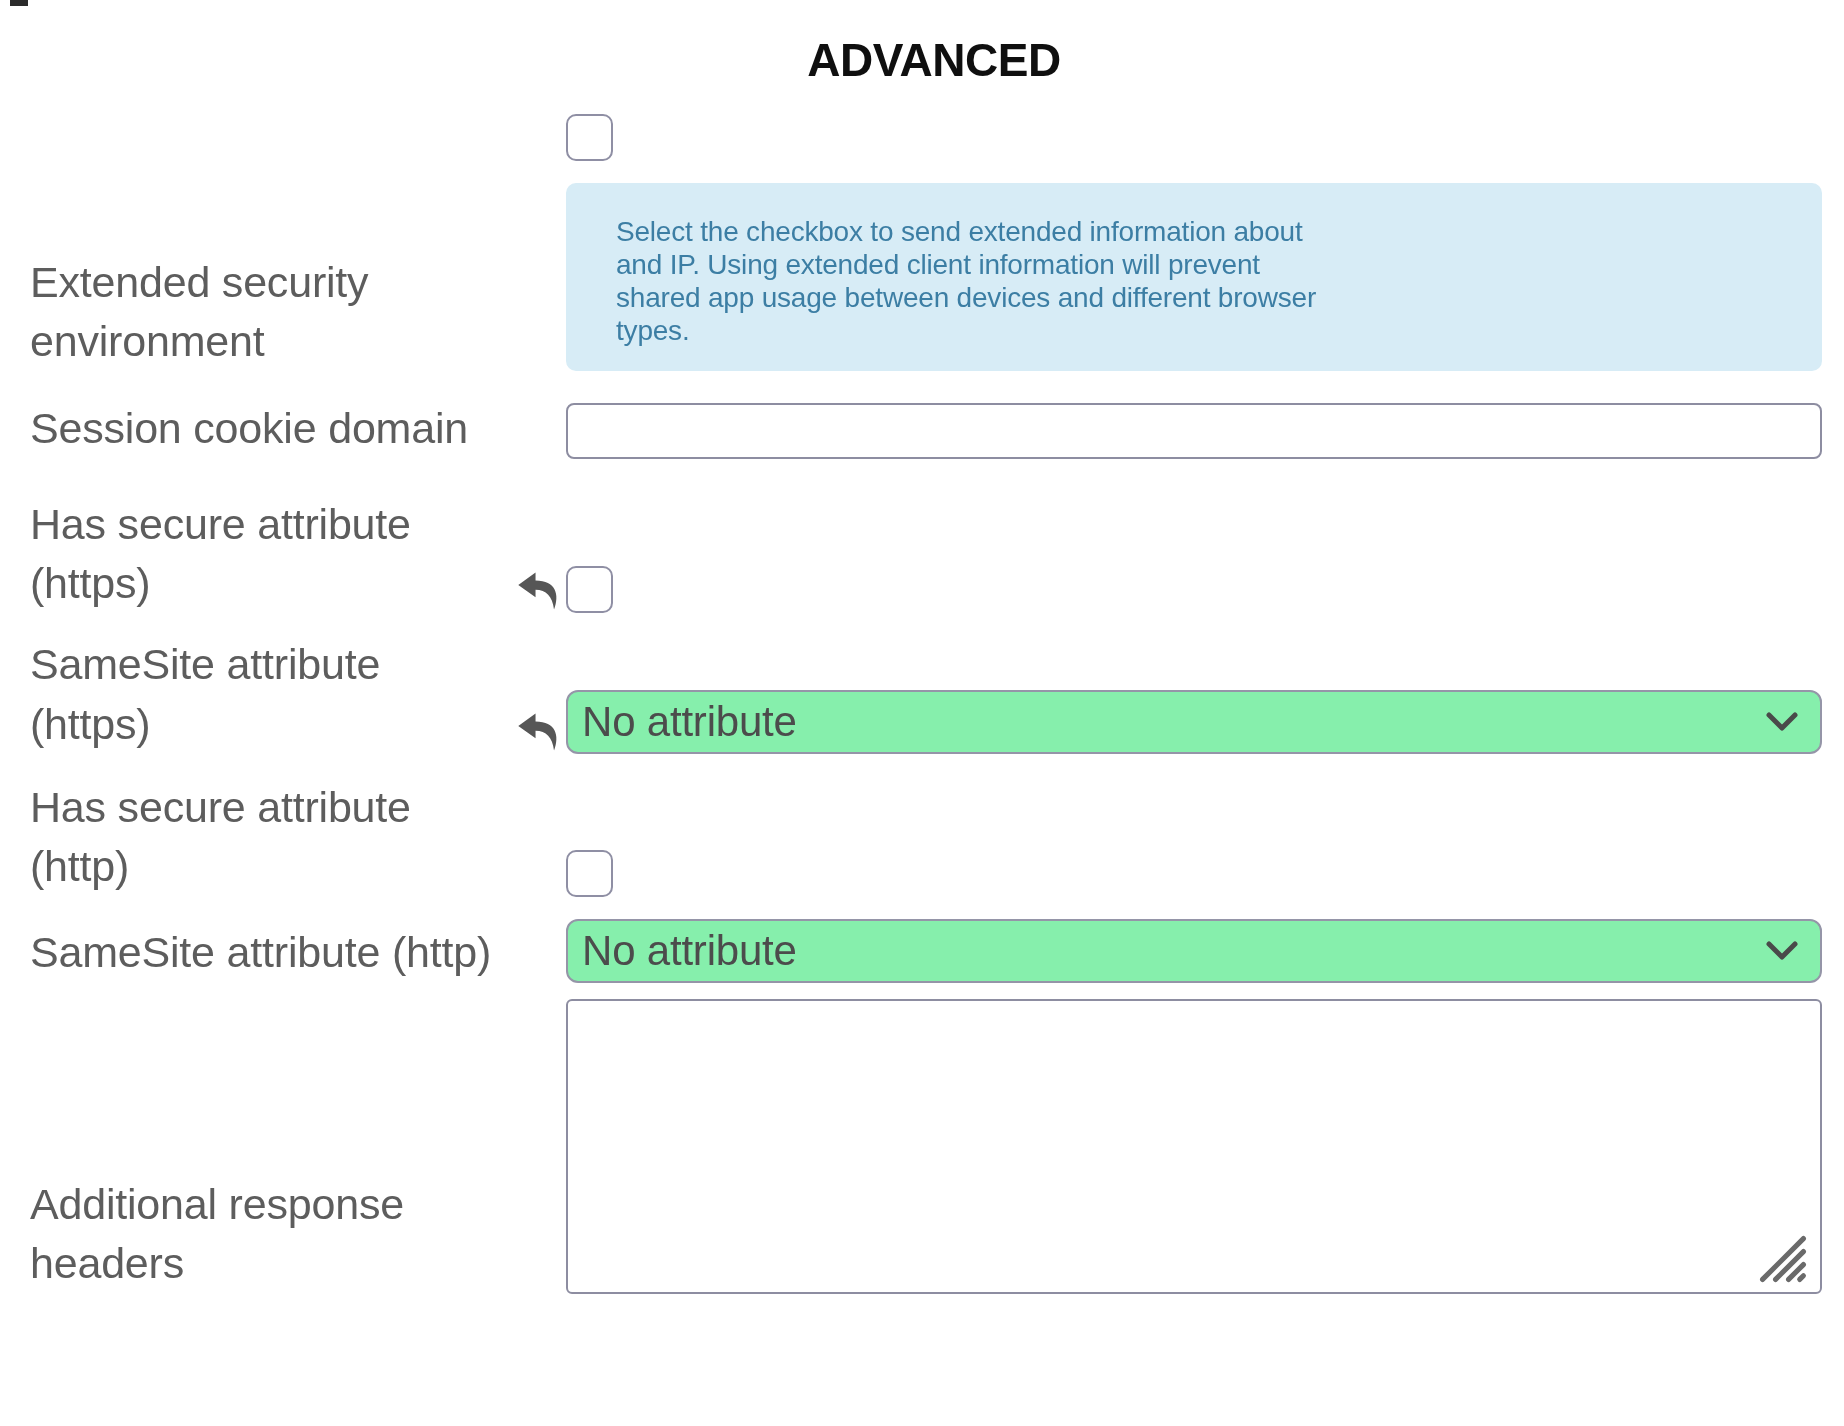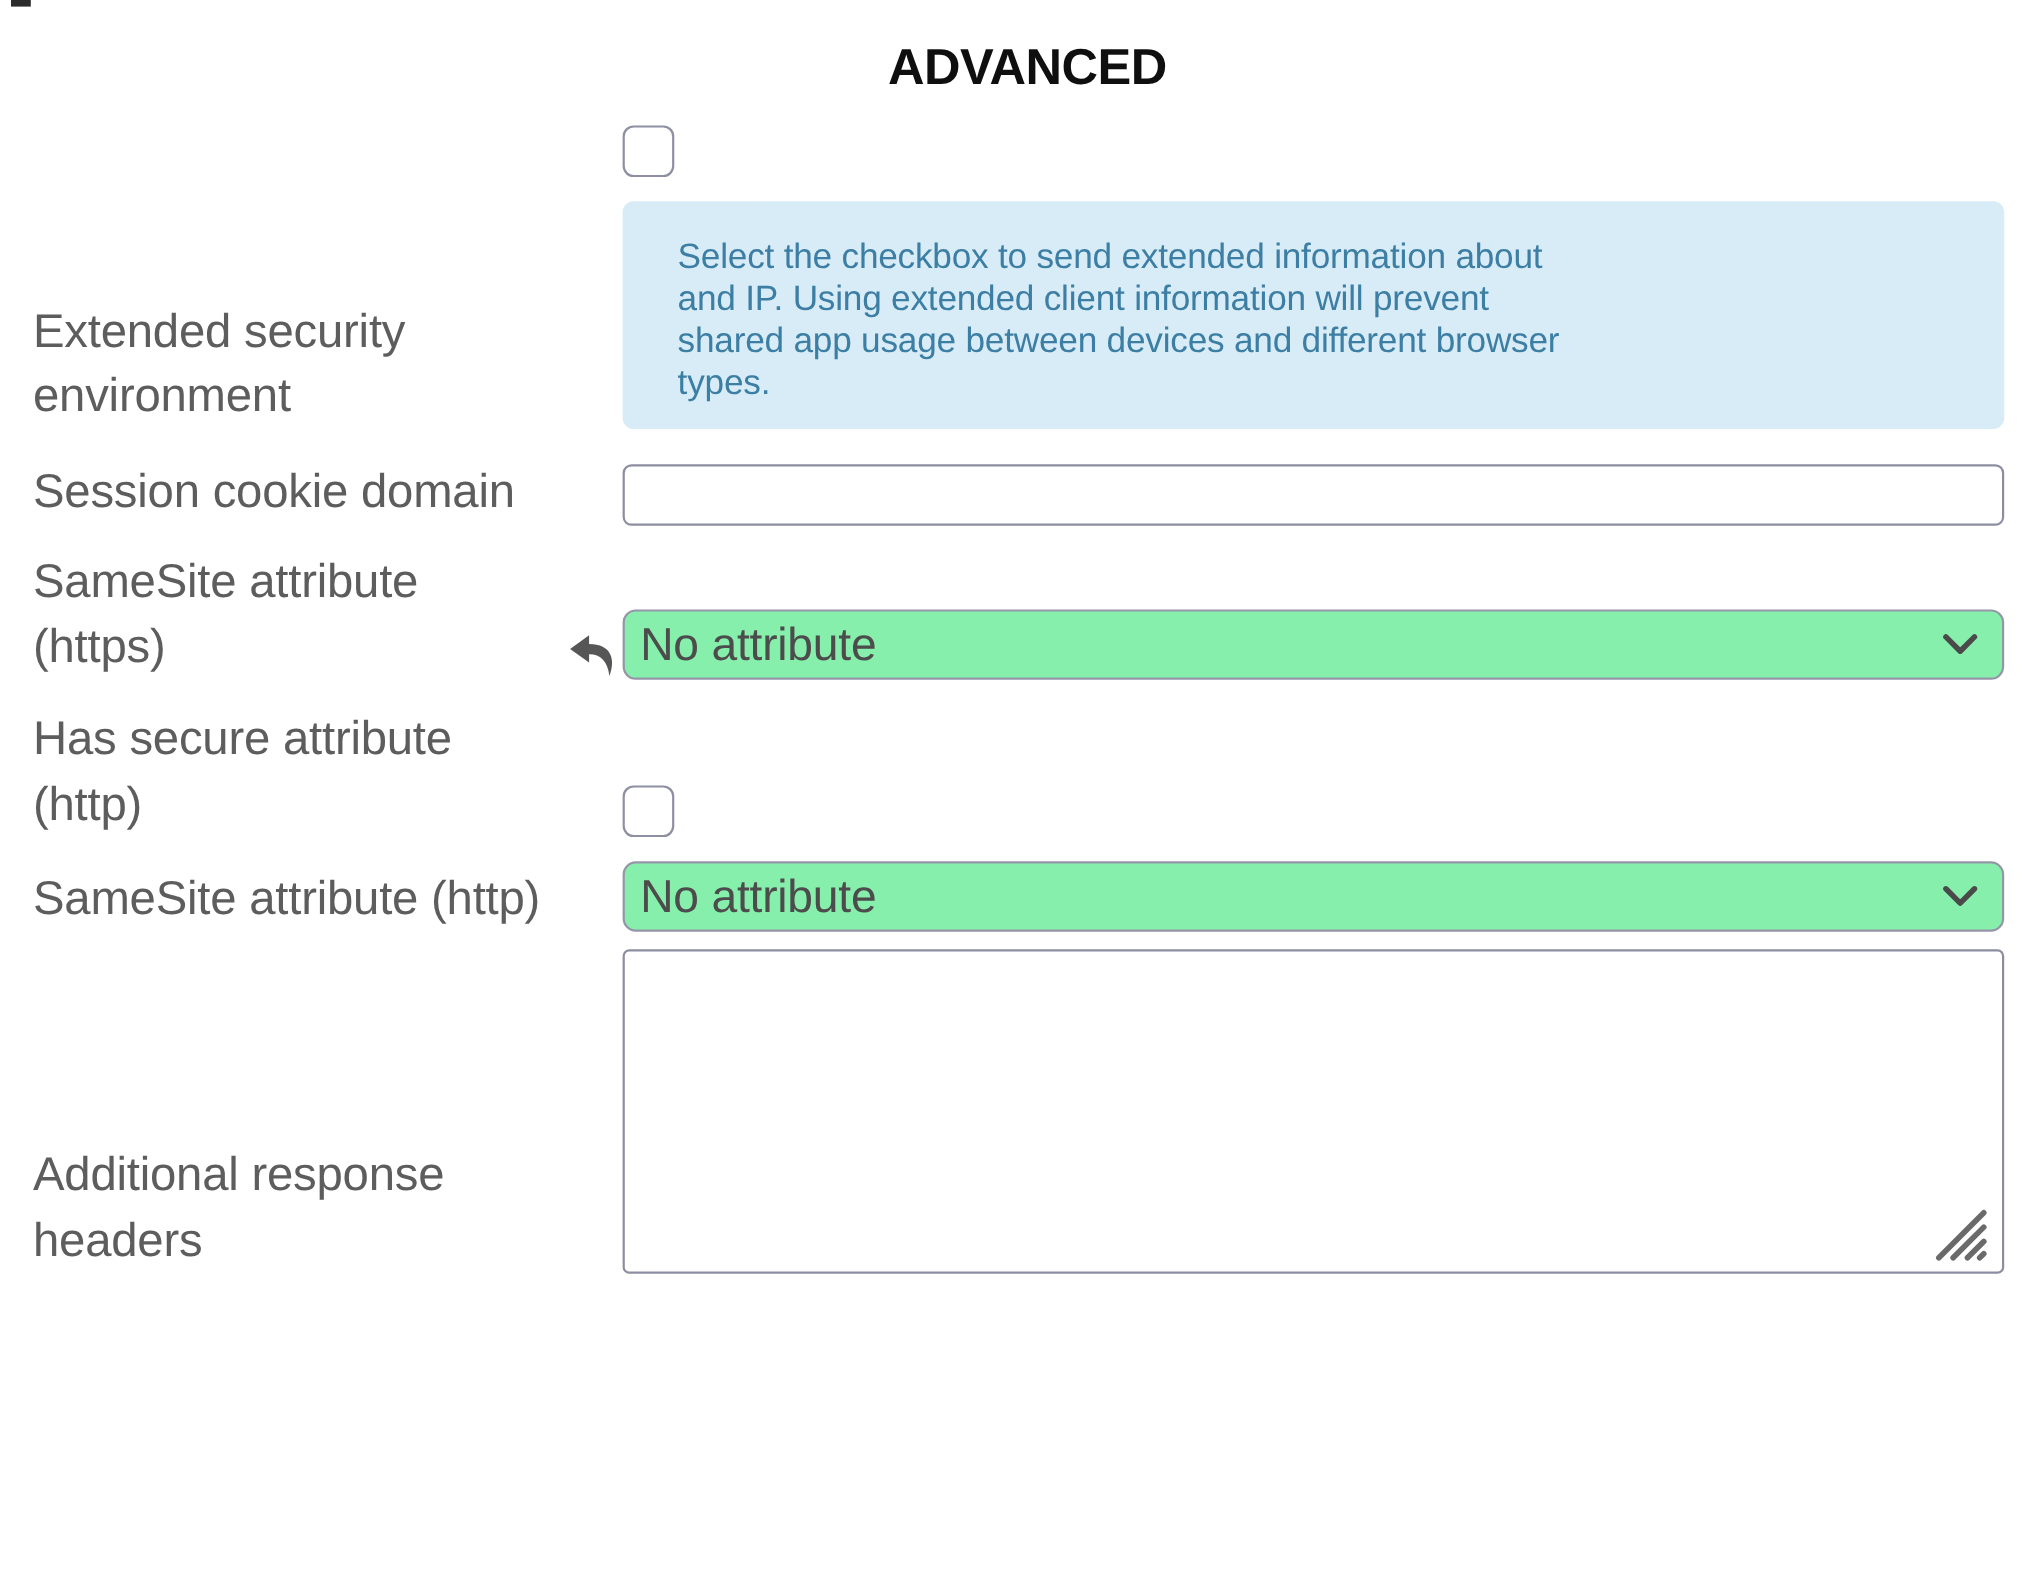--- a/index.html
+++ b/index.html
@@ -76,21 +76,21 @@
     display: inline-flex;
     margin-top: 4px;
     cursor: pointer;
   }
   .info-box {
     margin-top: 22px;
     background: #d7ecf6;
     border-radius: 10px;
     padding: 32px 36px 24px 50px;
     color: #3c7ea4;
-    font-size: 32px;
+    font-size: 28px;
     line-height: 1.18;
     letter-spacing: -0.2px;
   }
   .info-box .info-line { white-space: nowrap; }
 
   .text-input {
     display: block;
     width: 100%;
     height: 56px;
     box-sizing: border-box;
@@ -173,20 +173,33 @@
   </div>
 
   <div class="row m-row2">
     <div class="label">Session cookie domain</div>
     <div class="gutter"></div>
     <div class="field">
       <input type="text" class="text-input" value="" style="">
     </div>
   </div>
 
+  <div class="row m-row3">
+    <div class="label">Has secure attribute (https)</div>
+    <div class="gutter">
+      <span class="undo-btn">
+        <svg width="46" height="48" viewBox="0 0 56 56">
+          <path d="M25 8 L4 23 L25 38 L25 29 C38 29 45.5 37 47.5 53 C54.5 35 50 17.5 25 17.5 Z" fill="#565656"></path>
+        </svg>
+      </span>
+    </div>
+    <div class="field">
+      <div class="checkbox" role="checkbox" aria-checked="false"></div>
+    </div>
+  </div>
 
   <div class="row m-row4">
     <div class="label">SameSite attribute (https)</div>
     <div class="gutter">
       <span class="undo-btn">
         <svg width="46" height="48" viewBox="0 0 56 56">
           <path d="M25 8 L4 23 L25 38 L25 29 C38 29 45.5 37 47.5 53 C54.5 35 50 17.5 25 17.5 Z" fill="#565656"></path>
         </svg>
       </span>
     </div>

